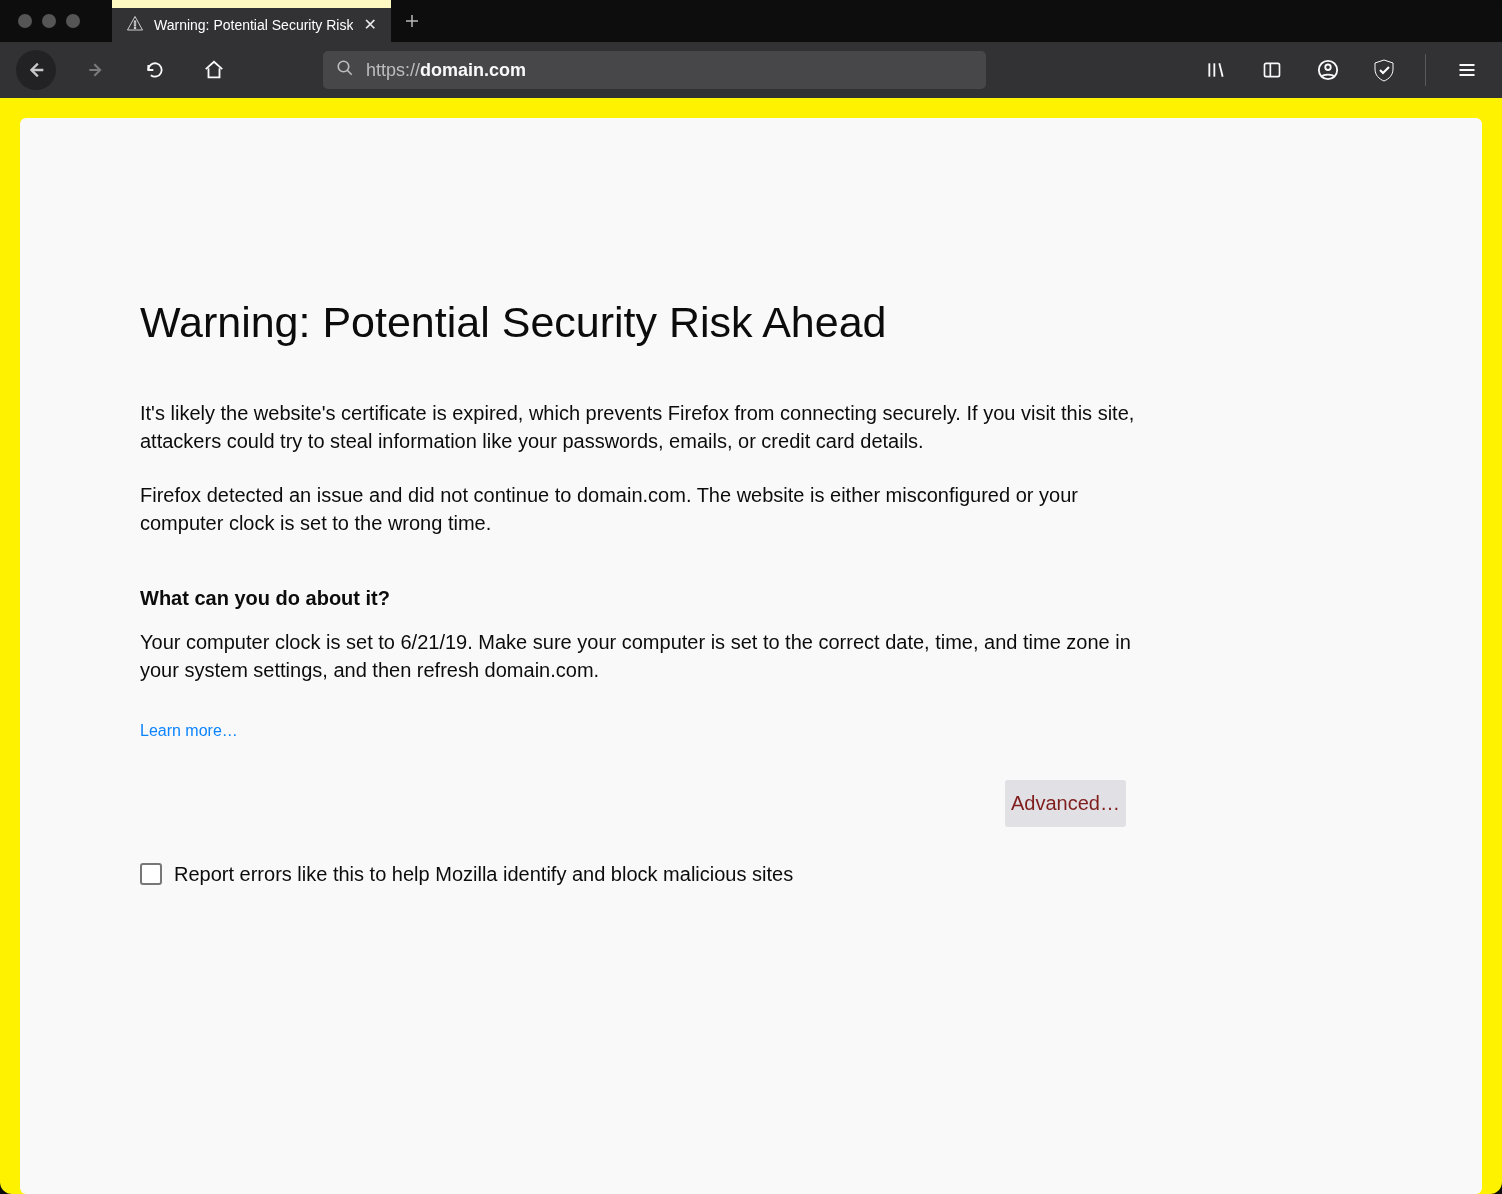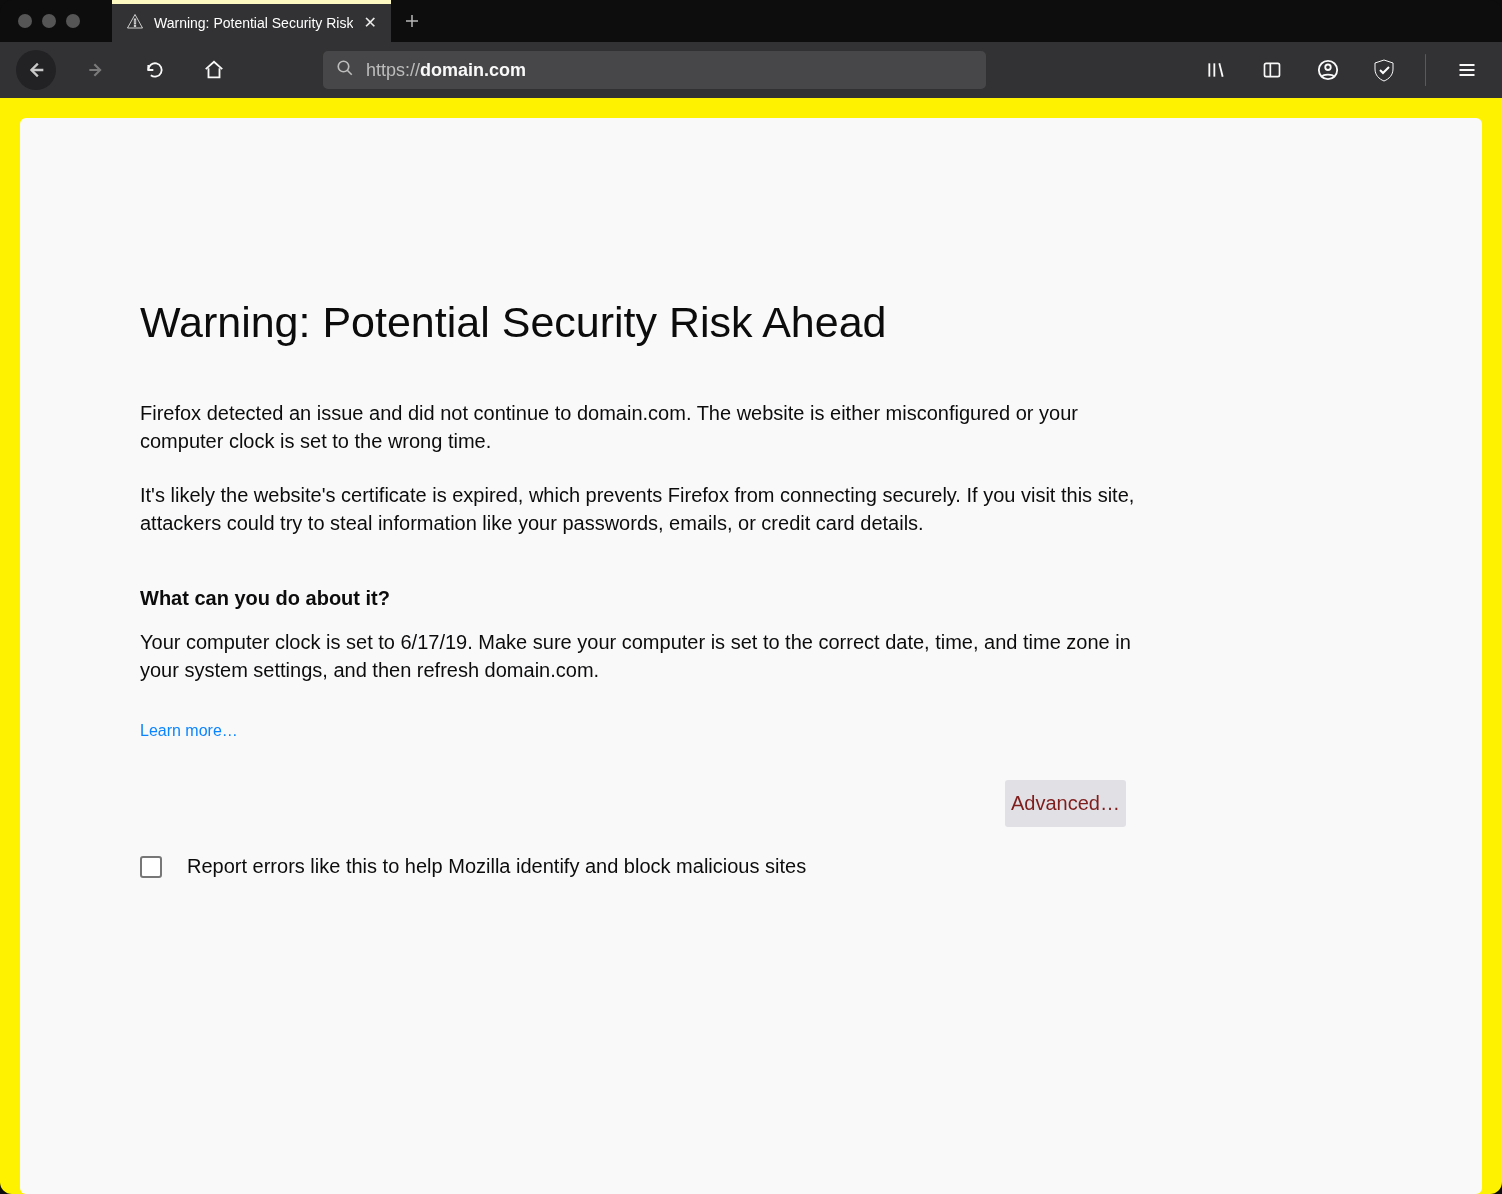--- a/index.html
+++ b/index.html
@@ -4,21 +4,21 @@
 <style>
   * { box-sizing: border-box; margin: 0; padding: 0; }
   html, body { width: 1502px; height: 1194px; font-family: -apple-system, BlinkMacSystemFont, "Segoe UI", Helvetica, Arial, sans-serif; }
   body { background: #0d0d0d; border-radius: 12px; overflow: hidden; display: flex; flex-direction: column; }
 
   
   .titlebar { background: #0d0d0d; height: 42px; display: flex; align-items: stretch; padding-left: 18px; }
   .traffic-lights { display: flex; align-items: center; gap: 10px; padding-right: 32px; }
   .traffic-lights span { width: 14px; height: 14px; border-radius: 50%; background: #555; display: inline-block; }
   .tabs { display: flex; align-items: stretch; }
-  .tab { display: flex; align-items: center; gap: 10px; padding: 0 14px; max-width: 300px; background: #323234; color: #fff; font-size: 14px; border-top: 4px solid #fef9c3; position: relative; }
+  .tab { display: flex; align-items: center; gap: 10px; padding: 0 14px; max-width: 300px; background: #323234; color: #fff; font-size: 14px; border-top: 8px solid #fef9c3; position: relative; }
   .tab .tab-title { white-space: nowrap; overflow: hidden; text-overflow: ellipsis; max-width: 210px; }
   .tab .close { font-size: 16px; line-height: 1; opacity: .9; }
   .newtab-btn { width: 42px; display: flex; align-items: center; justify-content: center; color: #b8b8b8; font-size: 24px; }
 
   
   .toolbar { background: #323234; height: 56px; display: flex; align-items: center; gap: 21px; padding: 0 16px; }
   .toolbar .icon-btn { width: 38px; height: 38px; border-radius: 6px; display: flex; align-items: center; justify-content: center; color: #f9f9fa; }
   .toolbar .icon-btn.dim { color: #7a7a7a; }
   .toolbar .back-circle { width: 40px; height: 40px; border-radius: 50%; background: #222225; display:flex; align-items:center; justify-content:center; color:#c8c8c8; }
   .urlbar { flex: 0 0 665px; margin-left: 68px; height: 40px; background: #474749; border-radius: 6px; display: flex; align-items: center; padding: 0 14px; gap: 12px; color: #bdbdbd; font-size: 18px; box-shadow: inset 0 0 0 1px rgba(0,0,0,.3); }
@@ -33,21 +33,21 @@
   .viewport { flex: 1; background: #fff200; padding: 20px 20px 0 20px; }
   .page { background: #f9f9fa; width: 100%; height: 100%; padding: 180px 0 0 0; border-radius: 6px; }
   .container { max-width: 1010px; margin: 0 0 0 120px; color: #0c0c0d; }
   h1.title { font-size: 43px; font-weight: 300; letter-spacing: 0px; margin-bottom: 52px; }
   p.body { font-size: 20px; line-height: 1.4; margin-bottom: 26px; color: #0c0c0d; }
   h2.subhead { font-size: 20px; font-weight: 700; margin: 50px 0 18px 0; }
   a.learn { color: #0a84ff; font-size: 16px; text-decoration: none; display: inline-block; margin-top: 12px; }
   .buttons { display: flex; gap: 12px; justify-content: flex-end; margin-top: 40px; padding-right: 24px; }
   button.primary { background: #0060df; color: #fff; border: none; font-size: 20px; font-weight: 500; padding: 12px 22px; border-radius: 3px; }
   button.secondary { background: #e1e1e5; color: #7f1d1d; border: none; font-size: 20px; font-weight: 500; padding: 12px 6px; border-radius: 3px; }
-  .report { display: flex; align-items: flex-end; gap: 25px; font-size: 20px; margin-top: 28px; }
+  .report { display: flex; align-items: flex-start; gap: 12px; font-size: 20px; margin-top: 36px; }
   .report input[type=checkbox]{ width: 22px; height: 22px; border: 2px solid #777; border-radius: 3px; appearance: none; background:#fff; }
 
   svg { stroke: currentColor; fill: none; }
 </style>
 </head>
 <body>
 
 <div class="titlebar">
   <div class="traffic-lights">
     <span></span>
@@ -150,24 +150,24 @@
           <line x1="3" y1="18" x2="21" y2="18"></line>
         </svg>
     </span>
   </div>
 </div>
 
 <div class="viewport">
   <div class="page">
     <div class="container">
       <h1 class="title">Warning: Potential Security Risk Ahead</h1>
+      <p class="body">It's likely the website's certificate is expired, which prevents Firefox from connecting securely. If you visit this site, attackers could try to steal information like your passwords, emails, or credit card details.</p>
       <p class="body">Firefox detected an issue and did not continue to domain.com. The website is either misconfigured or your computer clock is set to the wrong time.</p>
-      <p class="body">It's likely the website's certificate is expired, which prevents Firefox from connecting securely. If you visit this site, attackers could try to steal information like your passwords, emails, or credit card details.</p>
       <h2 class="subhead">What can you do about it?</h2>
-      <p class="body">Your computer clock is set to 6/17/19. Make sure your computer is set to the correct date, time, and time zone in your system settings, and then refresh domain.com.</p>
+      <p class="body">Your computer clock is set to 6/21/19. Make sure your computer is set to the correct date, time, and time zone in your system settings, and then refresh domain.com.</p>
       <a class="learn" href="#">Learn more…</a>
 
       <div class="buttons">
         <button class="secondary">Advanced…</button>
       </div>
 
       <label class="report">
         <input type="checkbox" style="">
         <span>Report errors like this to help Mozilla identify and block malicious sites</span>
       </label>

